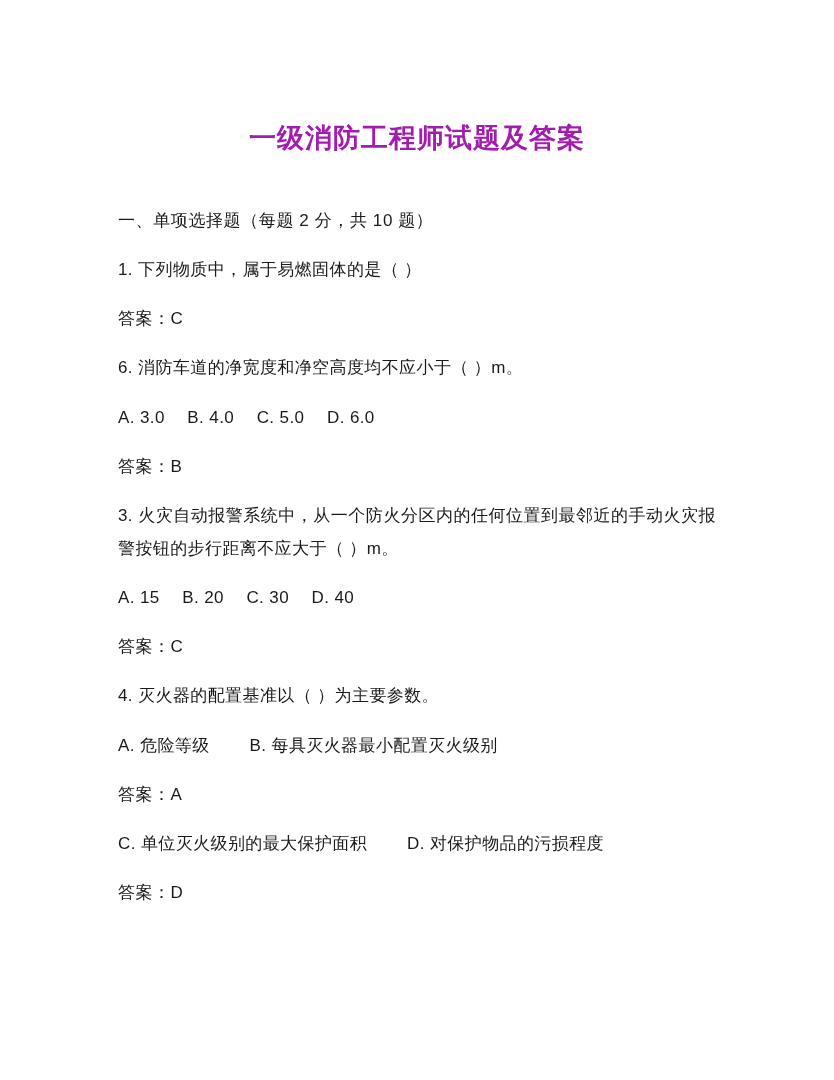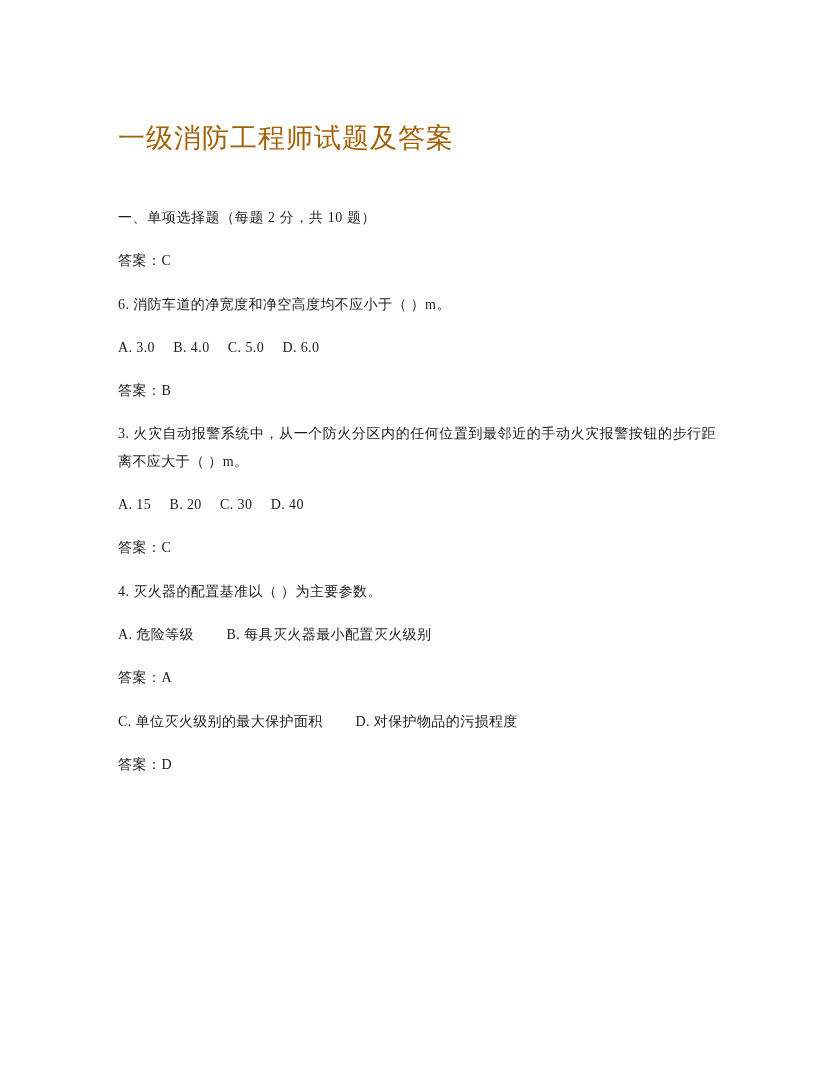--- a/index.html
+++ b/index.html
@@ -15,29 +15,30 @@
   }
   .page {
     position: relative;
     width: 834px;
     height: 1080px;
     box-sizing: border-box;
     padding: 120px 118px 40px 118px;
   }
   .doc-title {
     font-family: "Liberation Sans", "DejaVu Sans", sans-serif;
-    font-weight: normal;
+    font-weight: bold;
     font-size: 27px;
+    text-align: center;
     letter-spacing: 1px;
     margin: 0 0 48px 0;
-    color: #a16207;
+    color: #a21caf;
   }
   .para {
-    font-family: Liberation Serif, serif;
-    font-size: 14px;
+    font-family: Liberation Sans, sans-serif;
+    font-size: 17px;
     line-height: 1.95;
     margin: 0 0 16px 0;
     color: #1a1a1a;
     text-align: justify;
     letter-spacing: 0.4px;
   }
   .para.section {
     letter-spacing: 0.6px;
   }
   .para.answer {
@@ -46,20 +47,21 @@
 </style>
 </head>
 <body>
 
 <div class="page">
 
   <h1 class="doc-title">一级消防工程师试题及答案</h1>
 
   <div class="doc-body">
     <p class="para section">一、单项选择题（每题 2 分，共 10 题）</p>
+    <p class="para">1. 下列物质中，属于易燃固体的是（   ）</p>
     <p class="para answer">答案：C</p>
     <p class="para">6. 消防车道的净宽度和净空高度均不应小于（   ）m。</p>
     <p class="para">A. 3.0　 B. 4.0　 C. 5.0　 D. 6.0</p>
     <p class="para answer">答案：B</p>
     <p class="para">3. 火灾自动报警系统中，从一个防火分区内的任何位置到最邻近的手动火灾报警按钮的步行距离不应大于（   ）m。</p>
     <p class="para">A. 15　 B. 20　 C. 30　 D. 40</p>
     <p class="para answer">答案：C</p>
     <p class="para">4. 灭火器的配置基准以（   ）为主要参数。</p>
     <p class="para">A. 危险等级　　 B. 每具灭火器最小配置灭火级别</p>
     <p class="para answer">答案：A</p>

